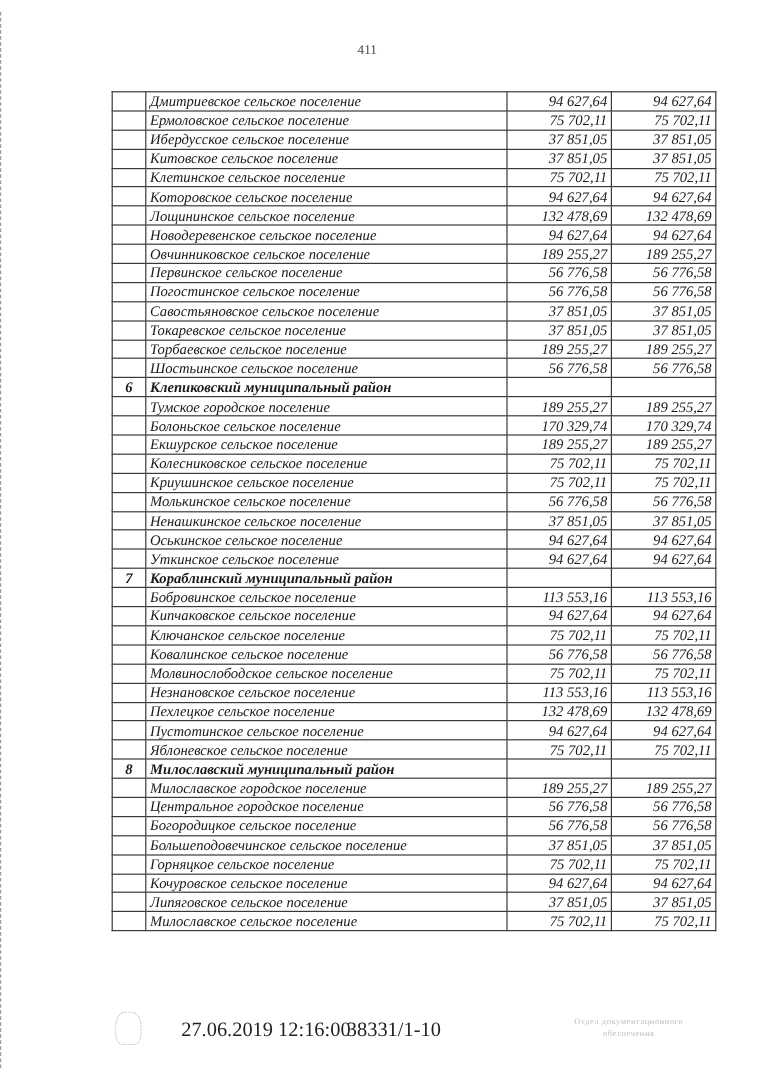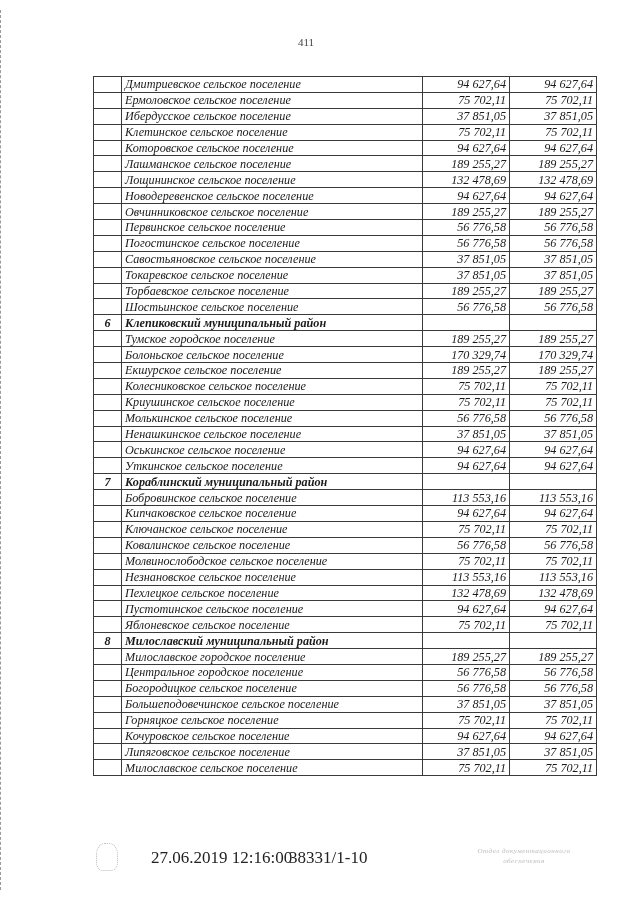--- a/index.html
+++ b/index.html
@@ -28,21 +28,21 @@
   col.c-v1 { width: 87px; }
   col.c-v2 { width: 87px; }
   td.num { text-align: center; font-weight: bold; }
   td.val { text-align: right; padding-right: 2px; }
   tr.district td.name { font-weight: bold; }
   .footer { position: absolute; top: 848px; font-size: 17px; color: #222; }
   .footer-date { left: 151px; }
   .footer-code { left: 273px; margin-left: 16px; }
   .footer-stamp {
     position: absolute; left: 450px; top: 846px; width: 148px; font-size: 7px; line-height: 10px;
-    color: #bbbbbb; text-align: center; letter-spacing: 0.5px; font-style: italic;
+    color: #bbbbbb; text-align: center; letter-spacing: 0.5px;
   }
   .footer-emblem {
     position: absolute; left: 96px; top: 843px; width: 20px; height: 26px;
     border: 1px dotted #bbb; border-radius: 40% 40% 30% 30%;
   }
 </style>
 </head>
 <body>
 
 <div class="scan-edge"></div>
@@ -69,35 +69,35 @@
         <td class="val">75 702,11</td>
       </tr>
       <tr>
         <td class="num"></td>
         <td class="name">Ибердусское сельское поселение</td>
         <td class="val">37 851,05</td>
         <td class="val">37 851,05</td>
       </tr>
       <tr>
         <td class="num"></td>
+        <td class="name">Китовское сельское поселение</td>
+        <td class="val">37 851,05</td>
+        <td class="val">37 851,05</td>
+      </tr>
+      <tr>
+        <td class="num"></td>
         <td class="name">Клетинское сельское поселение</td>
         <td class="val">75 702,11</td>
         <td class="val">75 702,11</td>
       </tr>
       <tr>
         <td class="num"></td>
         <td class="name">Которовское сельское поселение</td>
         <td class="val">94 627,64</td>
         <td class="val">94 627,64</td>
-      </tr>
-      <tr>
-        <td class="num"></td>
-        <td class="name">Лашманское сельское поселение</td>
-        <td class="val">189 255,27</td>
-        <td class="val">189 255,27</td>
       </tr>
       <tr>
         <td class="num"></td>
         <td class="name">Лощининское сельское поселение</td>
         <td class="val">132 478,69</td>
         <td class="val">132 478,69</td>
       </tr>
       <tr>
         <td class="num"></td>
         <td class="name">Новодеревенское сельское поселение</td>

